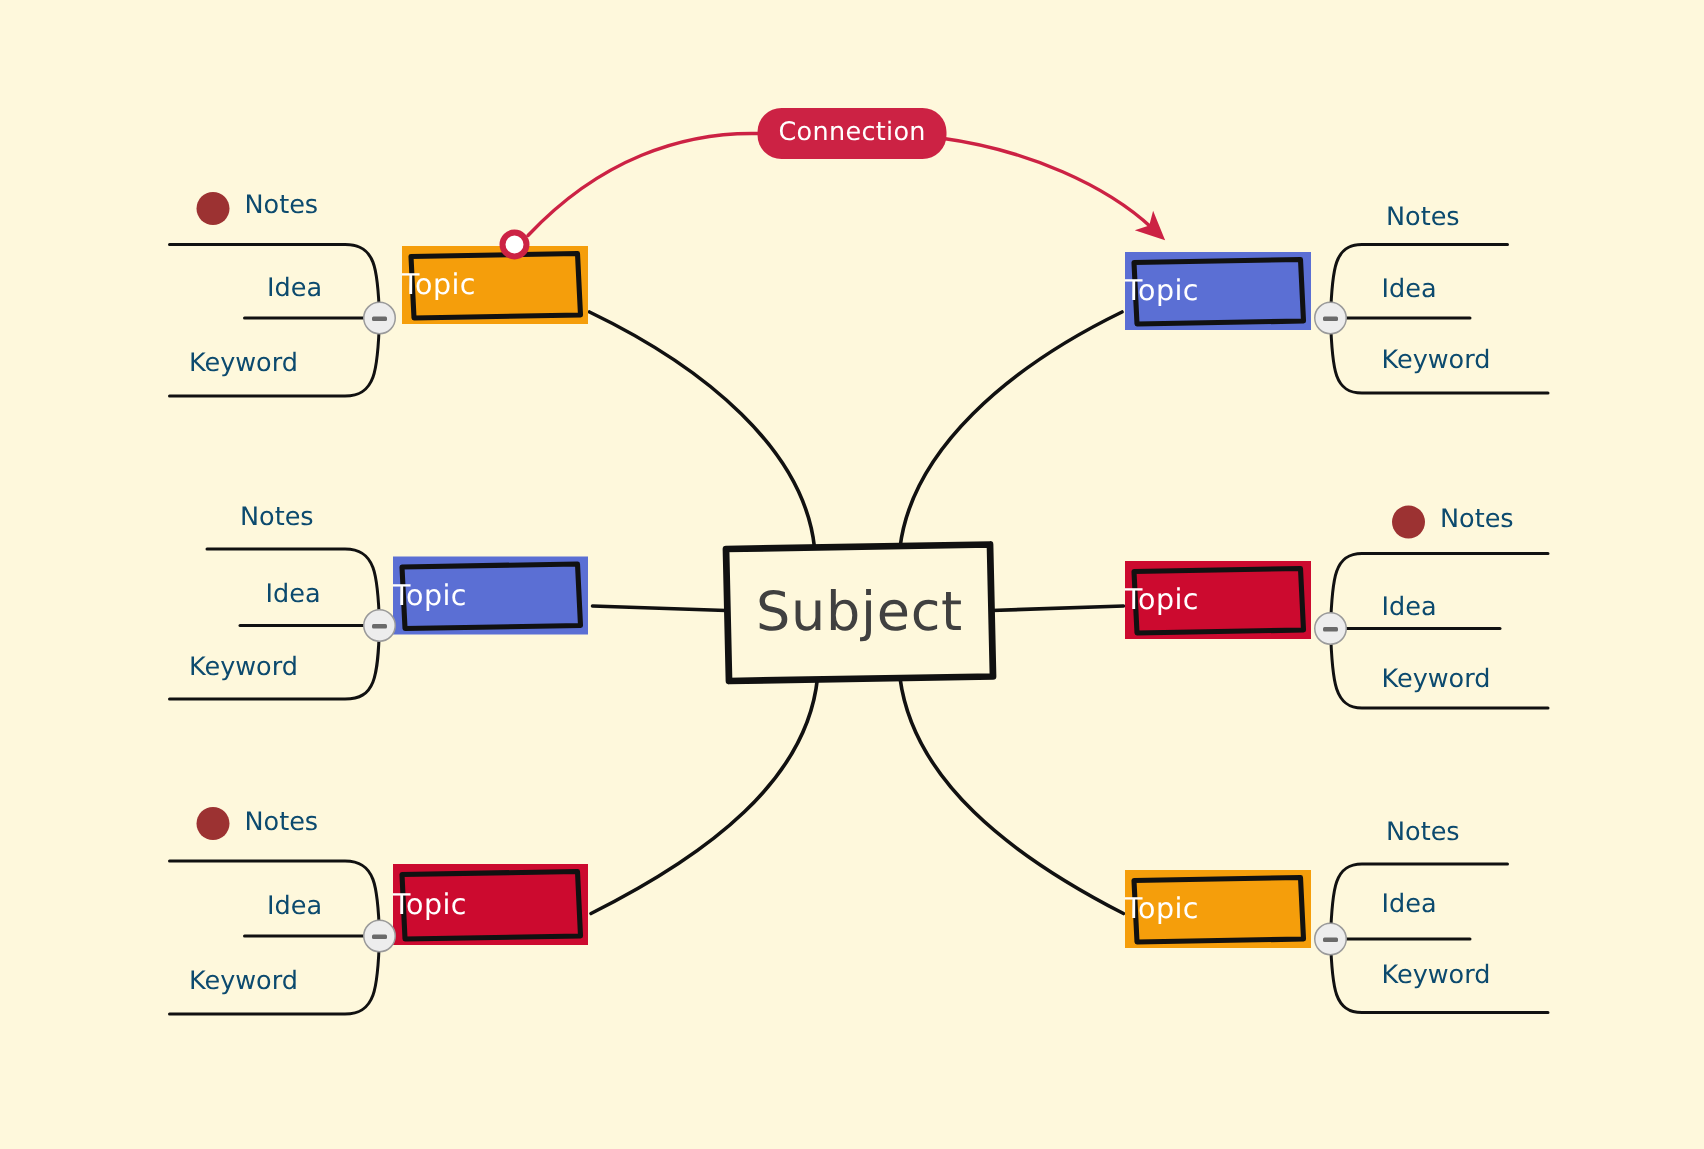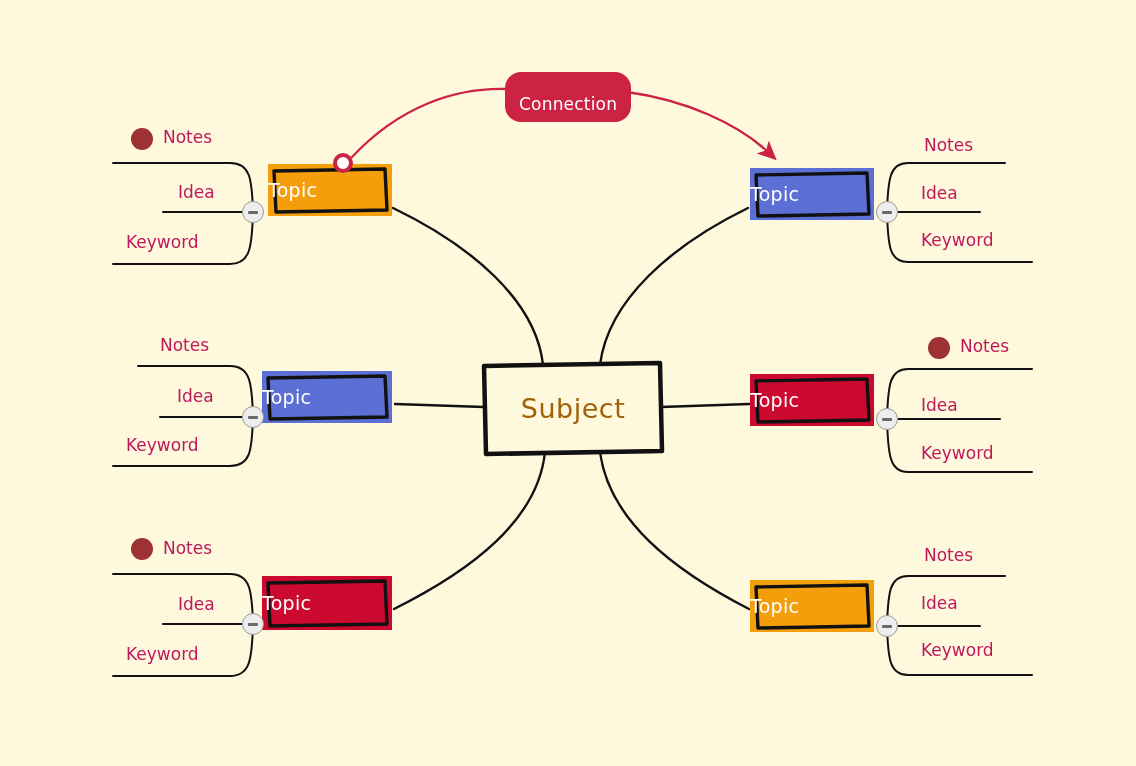--- a/index.html
+++ b/index.html
@@ -29,22 +29,22 @@
 
   
   .subject-node {
     position: absolute;
     display: flex;
     align-items: center;
     justify-content: center;
   }
   .subject-label {
     font-family: "DejaVu Sans", sans-serif;
-    font-size: 27px;
-    color: #a16207;
+    font-size: 36px;
+    color: #404040;
     letter-spacing: 0.5px;
     white-space: nowrap;
   }
 
   
   .topic-node {
     position: absolute;
     width: 124px;
     height: 52px;
     box-sizing: border-box;
@@ -64,21 +64,21 @@
   
   .branch-group {
     position: absolute;
     width: 160px;
     height: 150px;
   }
   .sub-label {
     position: absolute;
     font-family: "DejaVu Sans", sans-serif;
     font-size: 17px;
-    color: #be185d;
+    color: #0c4a6e;
     white-space: nowrap;
   }
   .notes-bullet {
     position: absolute;
     width: 22px;
     height: 22px;
     border-radius: 50%;
     background: #9C3232;
   }
 
@@ -111,21 +111,21 @@
     border-radius: 50%;
     background: #ffffff;
     border: 4px solid #CC2244;
     box-sizing: border-box;
     z-index: 7;
   }
   .conn-pill {
     position: absolute;
     background: #CC2244;
     border-radius: 16px;
-    padding: 22px 14px 8px 14px;
+    padding: 6px 14px 8px 14px;
     z-index: 7;
   }
   .conn-pill-label {
     font-family: "DejaVu Sans", sans-serif;
     font-size: 17px;
     color: #ffffff;
     white-space: nowrap;
     letter-spacing: 0.2px;
   }
 </style>

